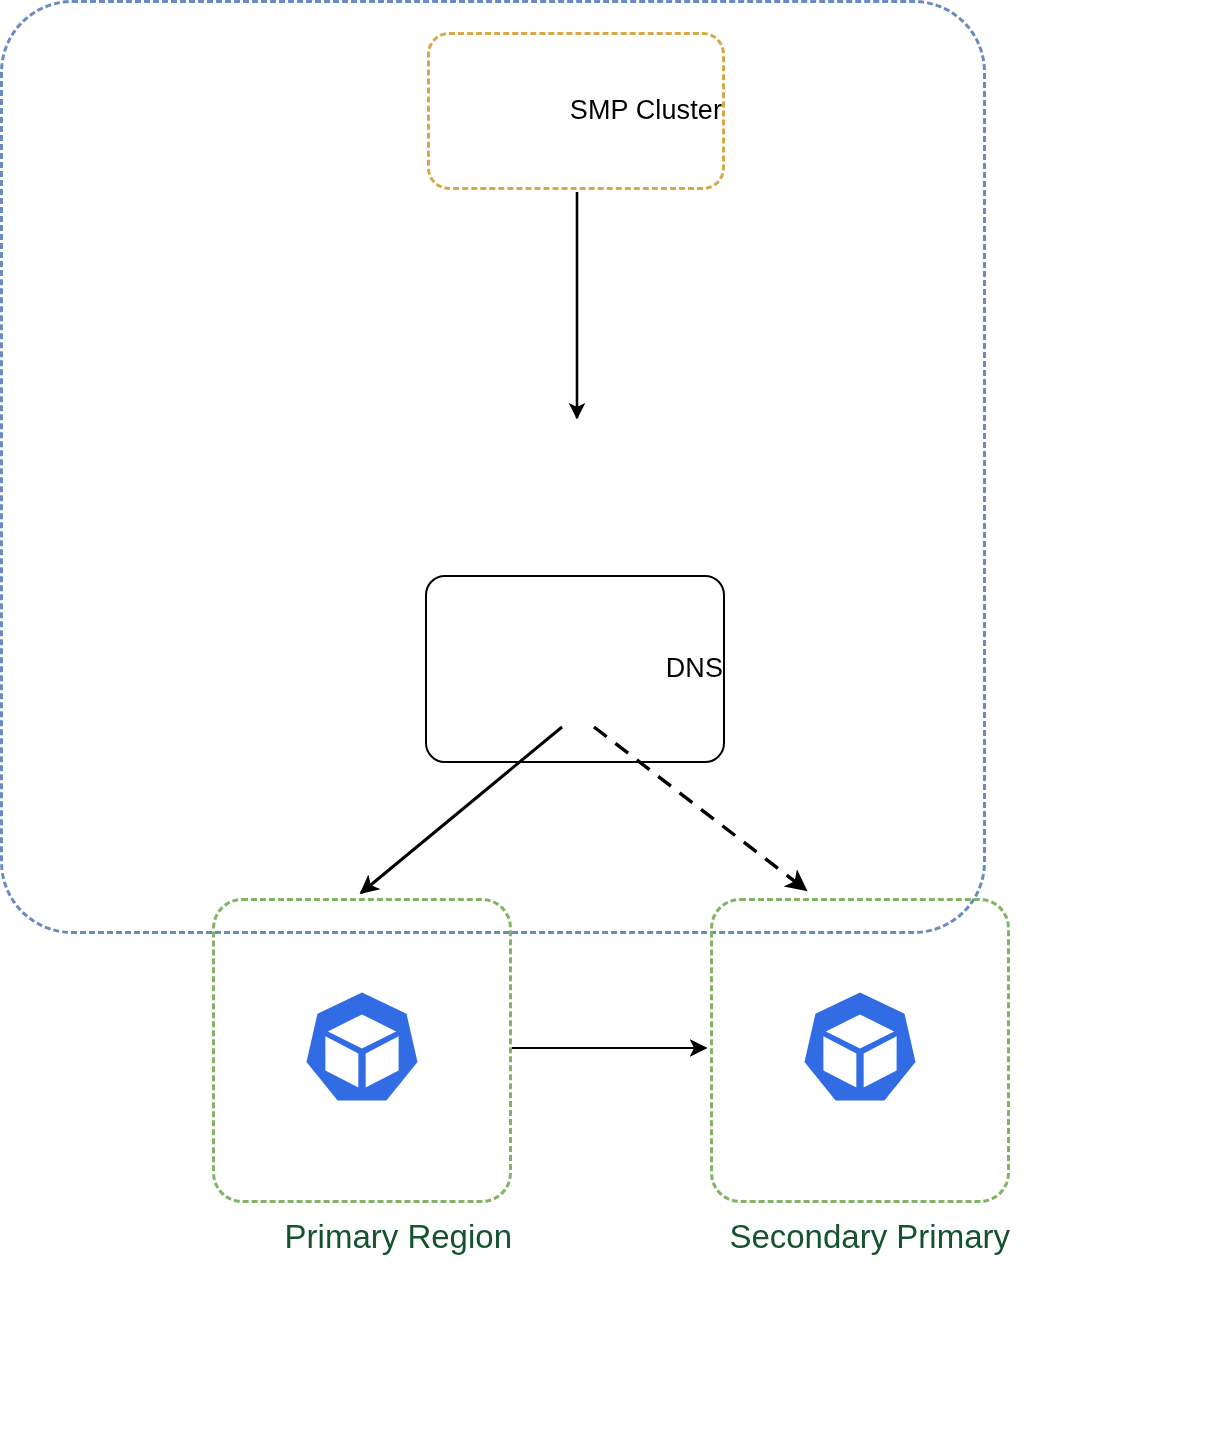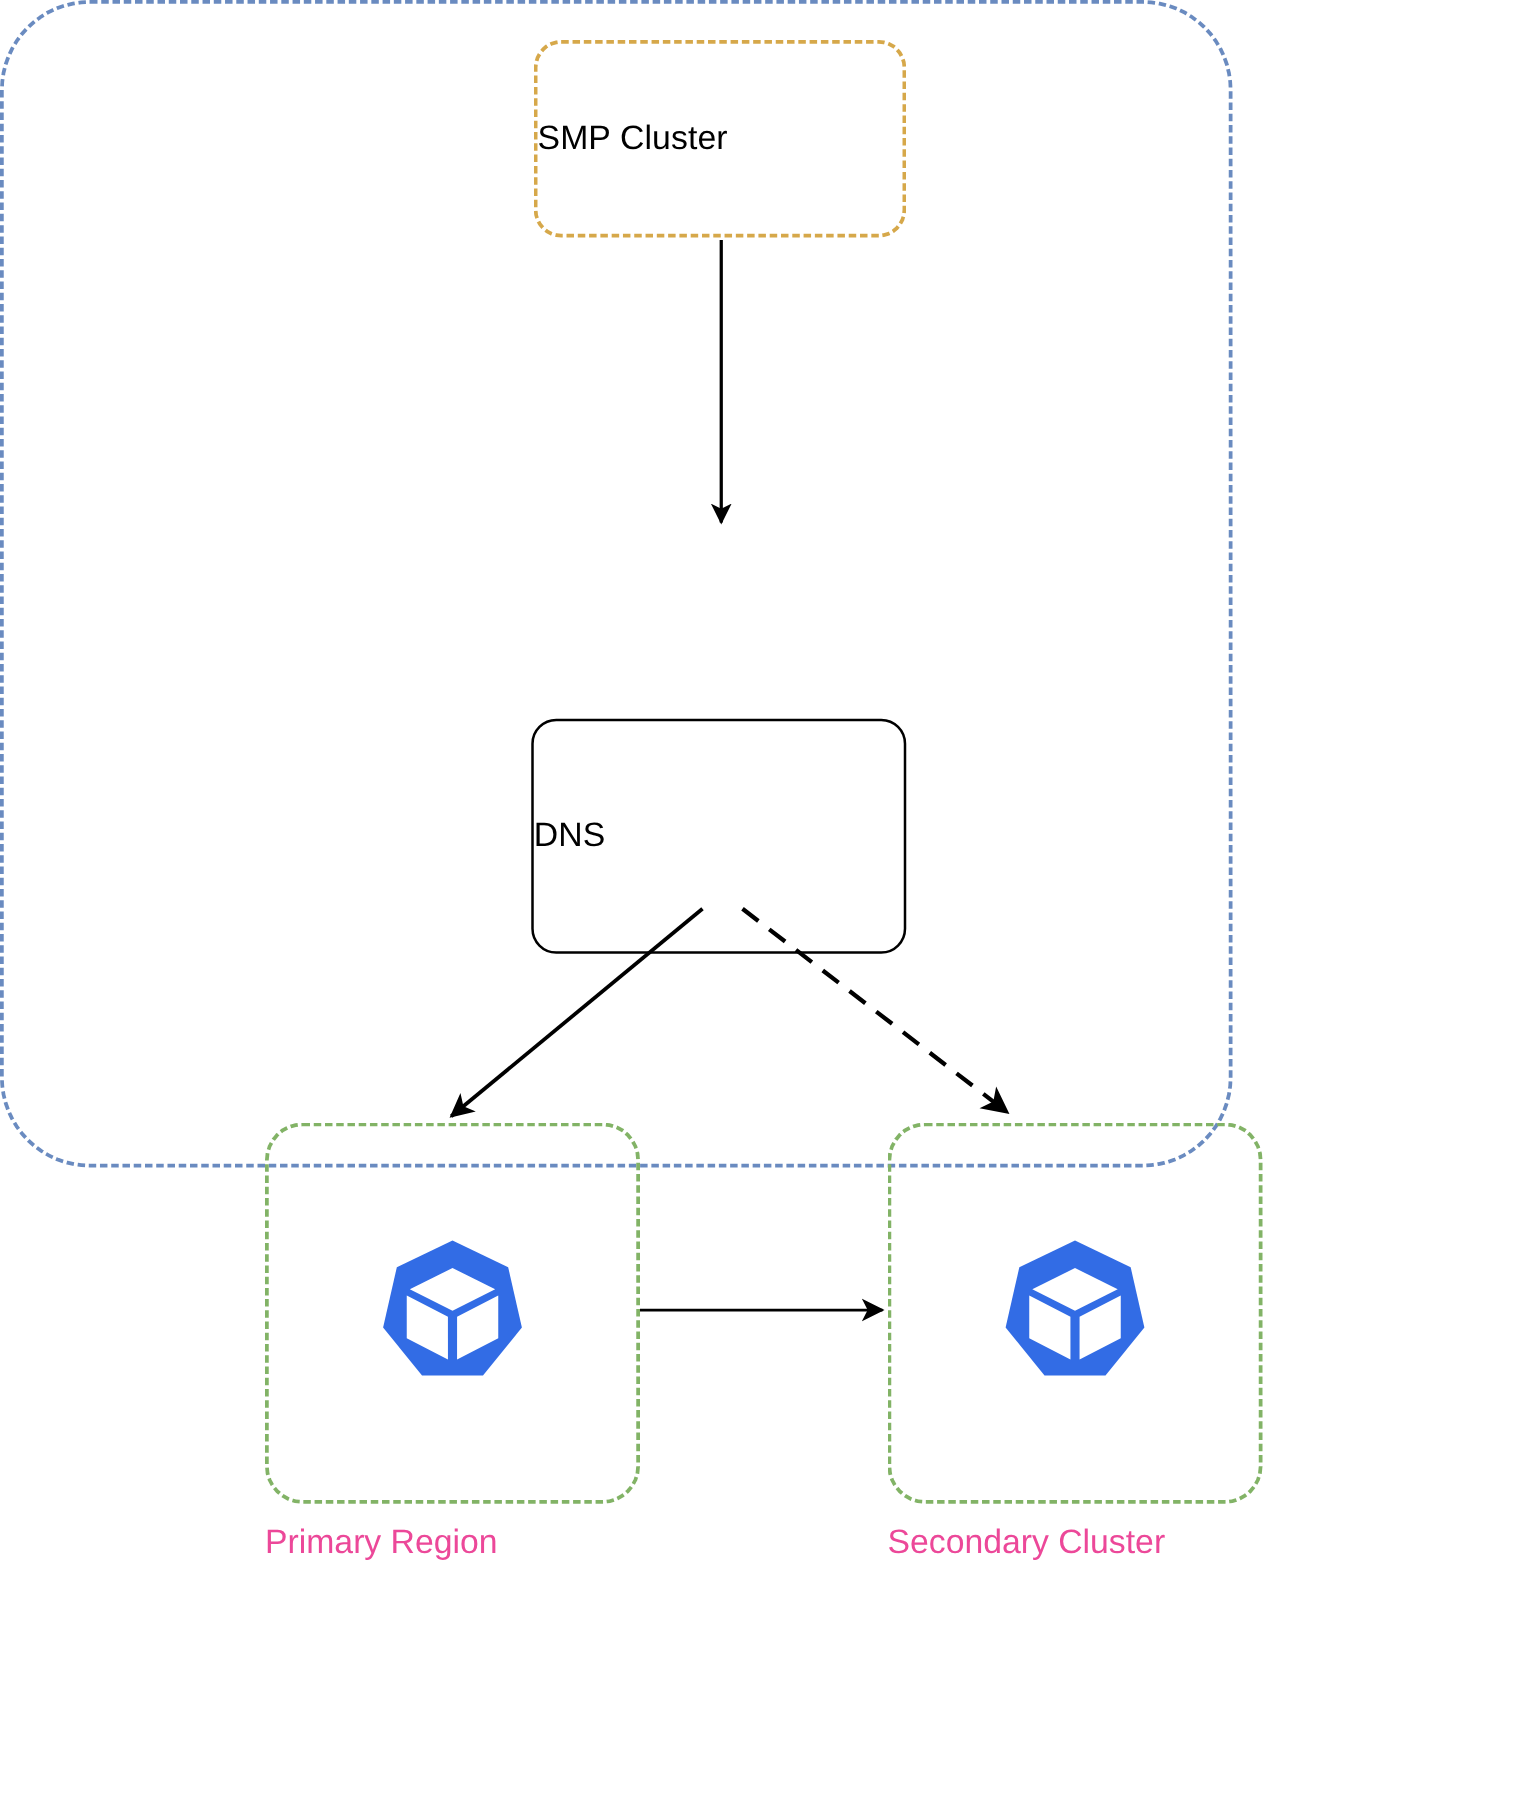--- a/index.html
+++ b/index.html
@@ -22,21 +22,21 @@
     height: 1440px;
   }
 
   
   .box {
     position: absolute;
     box-sizing: border-box;
     background: transparent;
     display: flex;
     align-items: center;
-    justify-content: flex-start;
+    justify-content: flex-end;
   }
 
   .box-label {
     font-size: 27px;
     color: #000000;
     line-height: 1.1;
     text-align: center;
     white-space: nowrap;
     letter-spacing: 0.1px;
   }
@@ -86,23 +86,23 @@
     align-items: center;
     justify-content: center;
   }
   #region-primary   { left: 212px; }
   #region-secondary { left: 710px; }
 
   .region-caption {
     position: absolute;
     top: 1218px;
     width: 300px;
-    text-align: left;
-    font-size: 27px;
-    color: #ec4899;
+    text-align: right;
+    font-size: 33px;
+    color: #14532d;
     white-space: nowrap;
   }
   #caption-primary   { left: 212px; }
   #caption-secondary { left: 710px; }
 
   
   .k8s-icon {
     width: 122px;
     height: 122px;
     display: block;
@@ -152,21 +152,21 @@
       <svg class="k8s-icon" viewBox="0 0 100 100" aria-hidden="true">
         <polygon points="50,2 86.5,19.5 95.5,59 70,90.5 30,90.5 4.5,59 13.5,19.5" fill="#326ce5"></polygon>
         <g fill="#ffffff">
           <polygon points="50,20 78,34 50,48 22,34"></polygon>
           <polygon points="20,38 47,52 47,80 20,66"></polygon>
           <polygon points="53,52 80,38 80,66 53,80"></polygon>
         </g>
       </svg>
     </span>
   </div>
-  <div class="region-caption" id="caption-secondary">Secondary Cluster</div>
+  <div class="region-caption" id="caption-secondary">Secondary Primary</div>
 
   <svg id="connectors">
     <defs>
       <marker id="arrowBig" viewBox="0 0 12 12" refX="10" refY="6" markerWidth="7" markerHeight="7" orient="auto-start-reverse">
         <path d="M 0 0.5 L 11 6 L 0 11.5 L 2.8 6 Z" fill="#000000"></path>
       </marker>
       <marker id="arrowThin" viewBox="0 0 12 12" refX="10" refY="6" markerWidth="9" markerHeight="9" orient="auto-start-reverse">
         <path d="M 0 0.5 L 11 6 L 0 11.5 L 2.8 6 Z" fill="#000000"></path>
       </marker>
     </defs>

